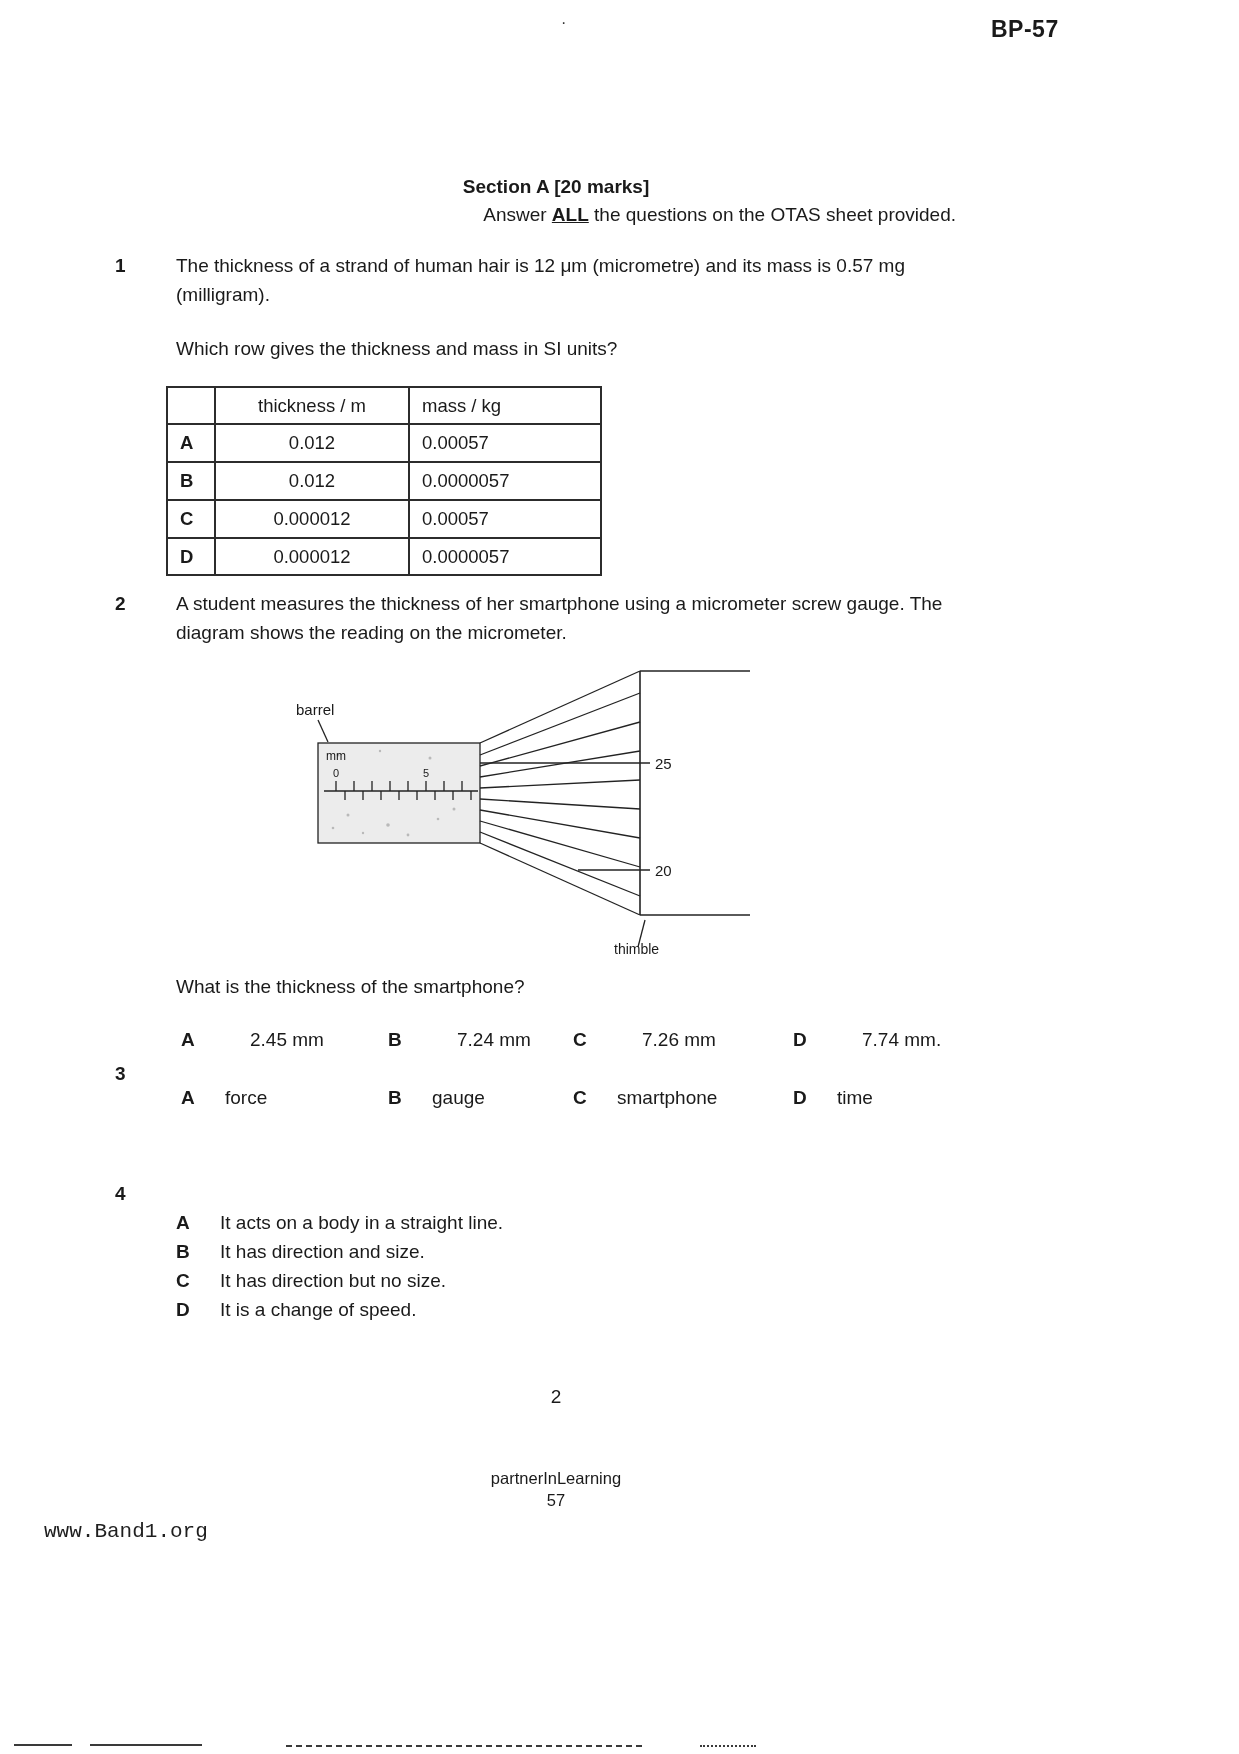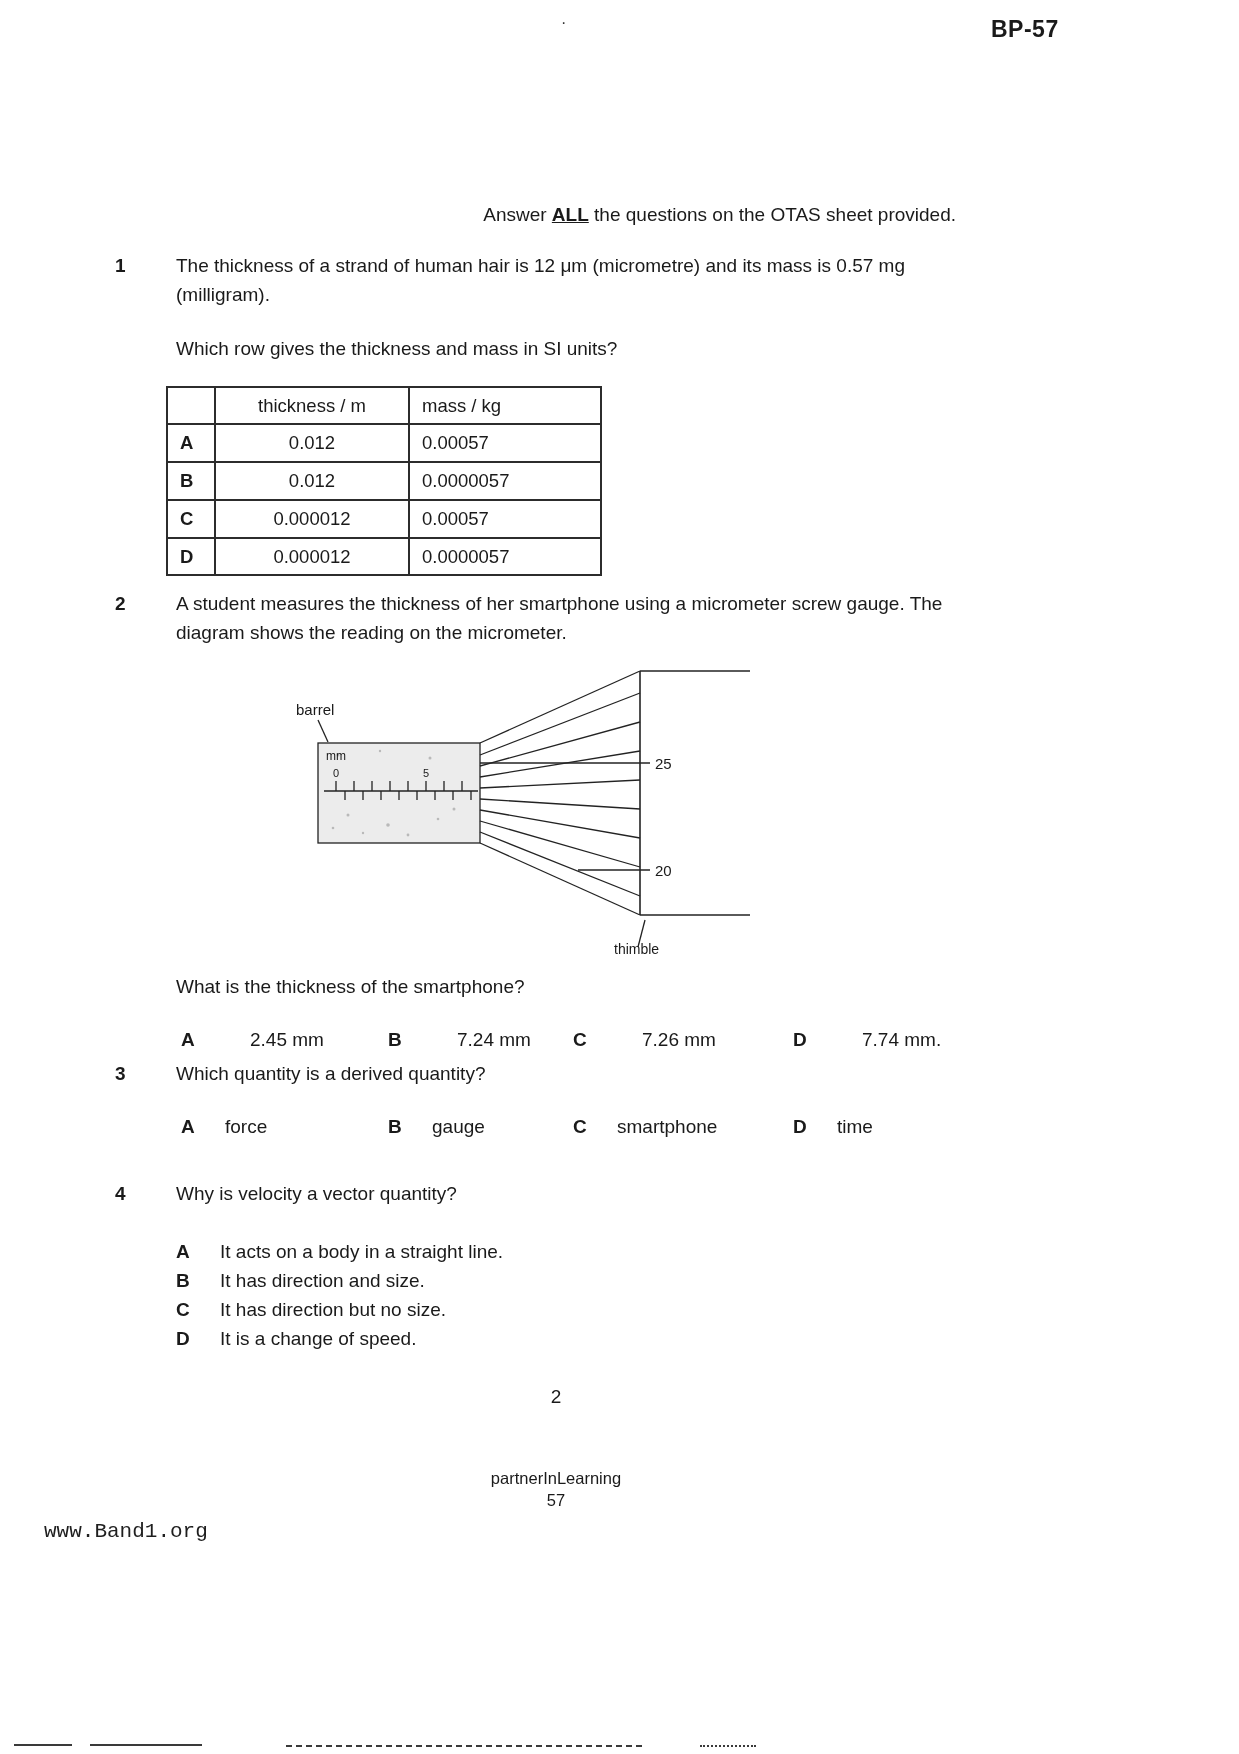--- a/index.html
+++ b/index.html
@@ -58,20 +58,21 @@
   .dash4 { left:700px; top:1745px; width:56px; border-top-style:dotted; }
 </style>
 </head>
 <body>
 
 <div class="page">
 
   <div class="paper-code">BP-57</div>
   <div class="artifact-dot">·</div>
 
+  <div class="section-title">Section A [20 marks]</div>
   <div class="section-instruction"><span>Answer </span><span class="emph">ALL</span><span> the questions on the OTAS sheet provided.</span></div>
 
   <div class="question q1">
     <div class="qnum">1</div>
     <div class="qbody">
       <p class="qtext">The thickness of a strand of human hair is 12 μm (micrometre) and its mass is 0.57 mg (milligram).</p>
       <p class="qprompt">Which row gives the thickness and mass in SI units?</p>
       <table class="ans-table">
         <thead>
           <tr>
@@ -197,21 +198,20 @@
             <span class="opt-label w">D</span>
             <span class="opt-text">7.74 mm.</span>
           </div>
       </div>
     </div>
   </div>
 
   <div class="question q3">
     <div class="qnum">3</div>
     <div class="qbody">
-      <p class="qtext">Which quantity is a derived quantity?</p>
       <div class="opt-row">
         <div class="opt" style="left:5px">
             <span class="opt-label n">A</span>
             <span class="opt-text">force</span>
           </div>
         <div class="opt" style="left:212px">
             <span class="opt-label n">B</span>
             <span class="opt-text">gauge</span>
           </div>
         <div class="opt" style="left:397px">
@@ -222,21 +222,20 @@
             <span class="opt-label n">D</span>
             <span class="opt-text">time</span>
           </div>
       </div>
     </div>
   </div>
 
   <div class="question q4">
     <div class="qnum">4</div>
     <div class="qbody">
-      <p class="qtext">Why is velocity a vector quantity?</p>
       <div class="opt-list">
         <div class="opt-line">
             <span class="opt-label">A</span>
             <span class="opt-text">It acts on a body in a straight line.</span>
           </div>
         <div class="opt-line">
             <span class="opt-label">B</span>
             <span class="opt-text">It has direction and size.</span>
           </div>
         <div class="opt-line">

